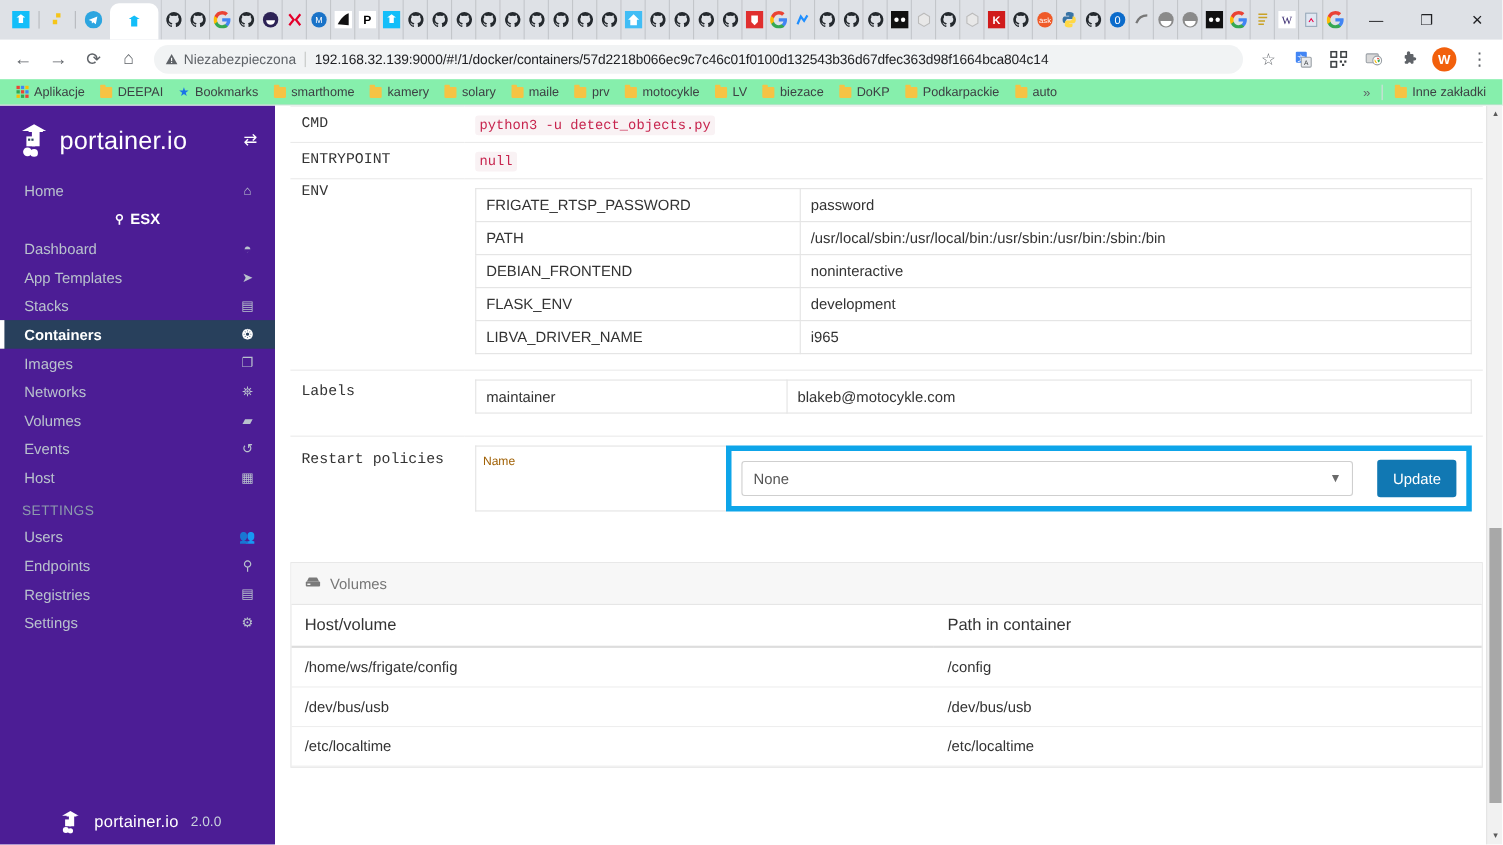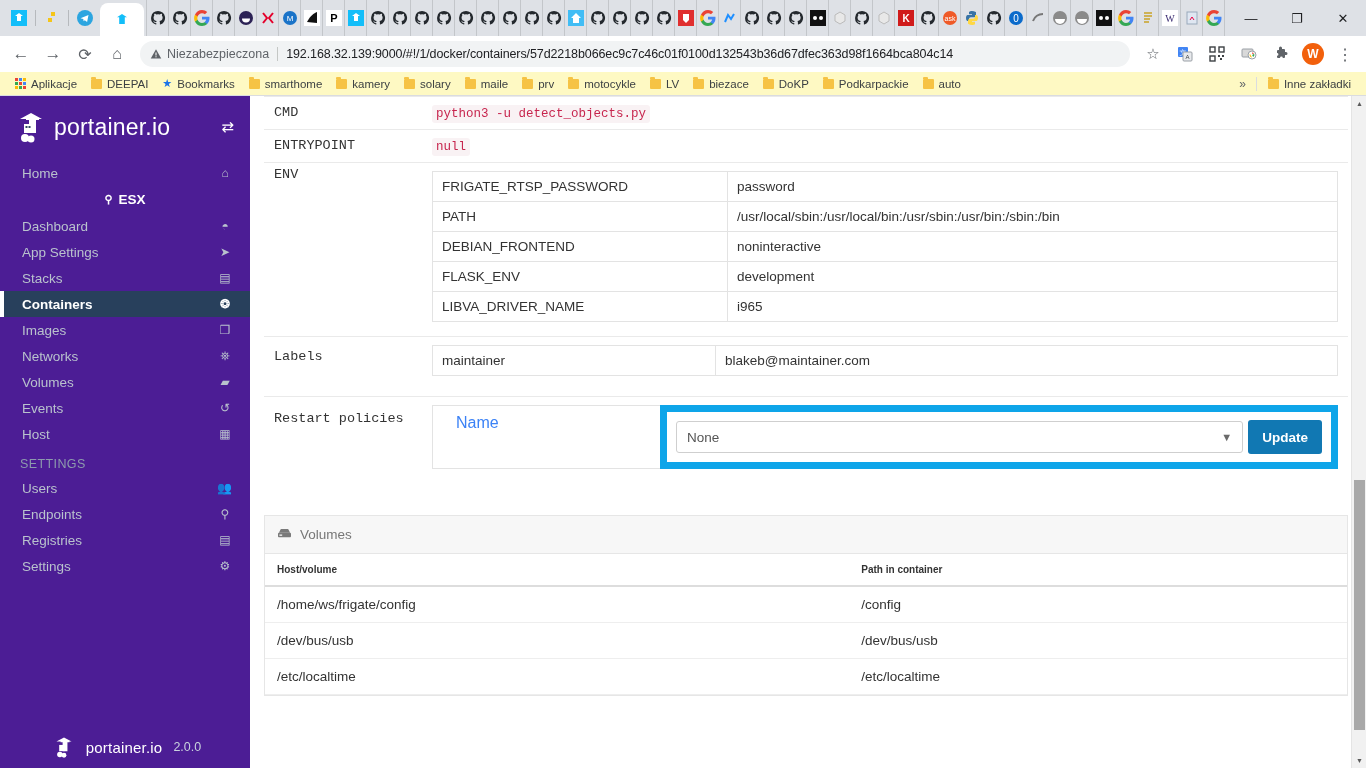--- a/index.html
+++ b/index.html
@@ -60,21 +60,21 @@
     flex: 1; white-space: nowrap; overflow: hidden; text-overflow: clip;
     font-size: 12.5px; color: #202124; letter-spacing: -0.1px;
   }
   .tb-right { display: flex; align-items: center; gap: 2px; }
   .avatar-w {
     width: 22px; height: 22px; border-radius: 50%; background: #f2600c; color: #fff;
     font-size: 12px; font-weight: bold; display: flex; align-items: center; justify-content: center;
   }
 
   .bookmarks {
-    height: 24px; background: #fef9c3; display: flex; align-items: center;
+    height: 24px; background: #86efac; display: flex; align-items: center;
     padding: 0 8px; font-size: 11.5px; color: #3c4043; gap: 0;
     border-bottom: 1px solid #dadce0; flex: 0 0 24px;
   }
   .bm { display: flex; align-items: center; gap: 5px; padding: 0 7px; height: 20px; white-space: nowrap; }
   .bm-folder {
     width: 11px; height: 10px; background: #f6c344; border-radius: 1px 1px 1px 1px;
     position: relative; flex: 0 0 11px;
   }
   .bm-folder::before {
     content: ''; position: absolute; top: -2px; left: 0; width: 5px; height: 2px;
@@ -146,50 +146,50 @@
   }
 
   table.inner-tbl { width: 100%; border-collapse: collapse; font-size: 13.5px; }
   table.inner-tbl td {
     border: 1px solid #e3e3e3; padding: 7px 9px; color: #333; vertical-align: middle;
   }
   table.inner-tbl td.c1 { width: 295px; }
 
   .rp-row { display: flex; align-items: stretch; }
   .rp-name {
-    border: 1px solid #e3e3e3; border-right: none; padding: 8px 23px; font-size: 16px;
-    width: 228px; display: flex; align-items: flex-start; color: #3b82f6;
+    border: 1px solid #e3e3e3; border-right: none; padding: 8px 6px; font-size: 11px;
+    width: 228px; display: flex; align-items: flex-start; color: #a16207;
   }
   .rp-ctrl {
-    border: 7px solid #0ea5e9; padding: 8px 9px; flex: 1; display: flex;
-    align-items: center; gap: 5px;
+    border: 5px solid #0ea5e9; padding: 8px 9px; flex: 1; display: flex;
+    align-items: center; gap: 22px;
   }
   .sel {
     flex: 1; height: 32px; border: 1px solid #cfcfcf; border-radius: 3px; background: #fff;
     display: flex; align-items: center; padding: 0 10px; font-size: 13.5px; color: #555;
     position: relative;
   }
   .sel .chev { margin-left: auto; color: #6a6a6a; font-size: 11px; }
   .btn-update {
     background: #1178b3; color: #fff; border: none; border-radius: 3px;
-    padding: 8px 14px; font-size: 13.5px; font-weight: bold; height: 34px;
+    padding: 8px 14px; font-size: 13.5px; font-weight: normal; height: 34px;
     font-family: "Liberation Sans", sans-serif;
   }
 
   .spacer { height: 18px; }
 
   .panel { border: 1px solid #e6e6e6; background: #fff; }
   .panel-head {
     background: #f7f7f7; border-bottom: 1px solid #e6e6e6; padding: 11px 12px;
     font-size: 13.5px; color: #777; display: flex; align-items: center; gap: 8px;
   }
   table.vol { width: 100%; border-collapse: collapse; font-size: 13.5px; }
   table.vol th {
-    text-align: left; font-weight: bold; color: #333; padding: 10px 12px;
-    border-bottom: 2px solid #ddd; font-size: 10px;
+    text-align: left; font-weight: normal; color: #333; padding: 10px 12px;
+    border-bottom: 2px solid #ddd; font-size: 15px;
   }
   table.vol td { padding: 10px 12px; border-bottom: 1px solid #eee; color: #333; }
   table.vol th.col2, table.vol td.col2 { width: 46%; }
 
   
   .scrollbar {
     position: absolute; right: 0; top: 0; width: 15px; height: 100%;
     background: #f1f1f1; border-left: 1px solid #e4e4e4;
   }
   .sb-arrow {
@@ -688,21 +688,21 @@
         <div class="sb-section-title">
           <span style="font-size:11px">⚲</span>
           <span>ESX</span>
         </div>
 
         <div class="sb-item">
           <span class="sb-label">Dashboard</span>
           <span class="sb-ico">◓</span>
         </div>
         <div class="sb-item">
-          <span class="sb-label">App Settings</span>
+          <span class="sb-label">App Templates</span>
           <span class="sb-ico">➤</span>
         </div>
         <div class="sb-item">
           <span class="sb-label">Stacks</span>
           <span class="sb-ico">▤</span>
         </div>
         <div class="sb-item active">
           <span class="sb-label">Containers</span>
           <span class="sb-ico">❂</span>
         </div>
@@ -804,21 +804,21 @@
                 </table>
               </td>
             </tr>
             <tr>
               <td class="k" style="padding-top:12px">Labels</td>
               <td style="padding:8px 10px 20px 10px">
                 <table class="inner-tbl">
                   <tbody>
                     <tr>
                       <td style="width:283px">maintainer</td>
-                      <td>blakeb@maintainer.com</td>
+                      <td>blakeb@motocykle.com</td>
                     </tr>
                   </tbody>
                 </table>
               </td>
             </tr>
             <tr>
               <td class="k" style="padding-top:14px">Restart policies</td>
               <td style="padding:8px 10px 28px 10px">
                 <div class="rp-row">
                   <div class="rp-name">Name</div>

